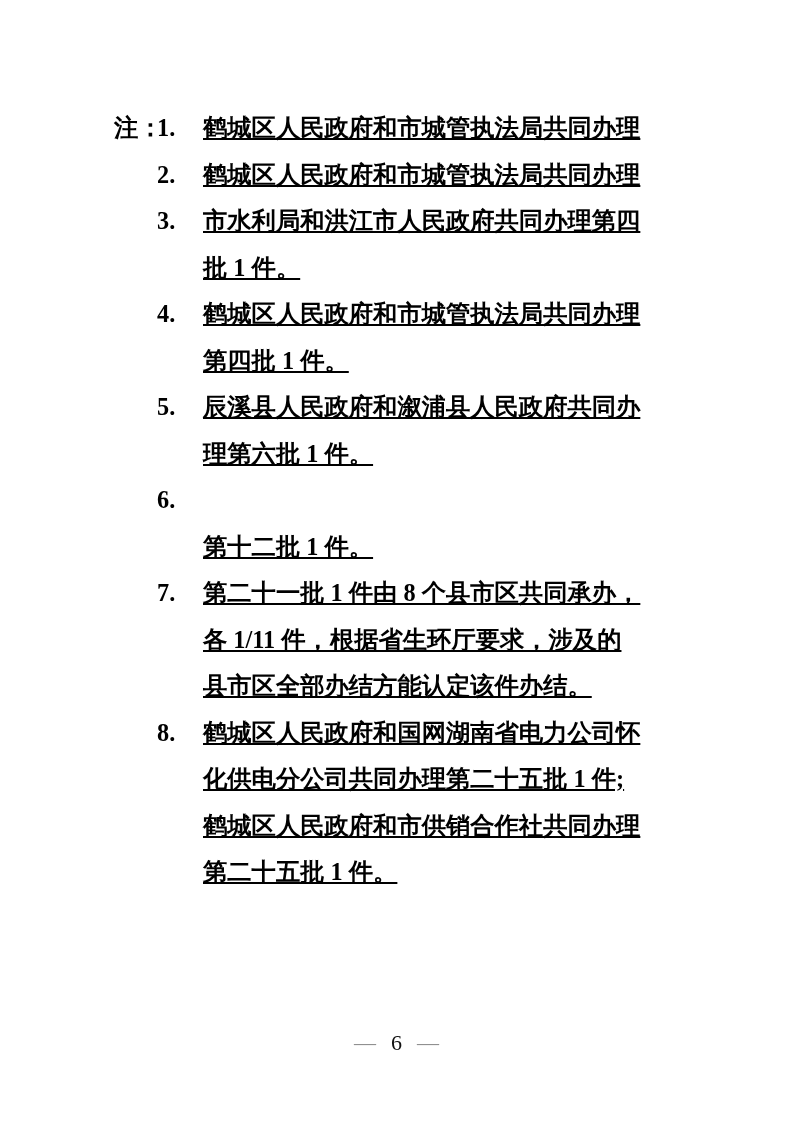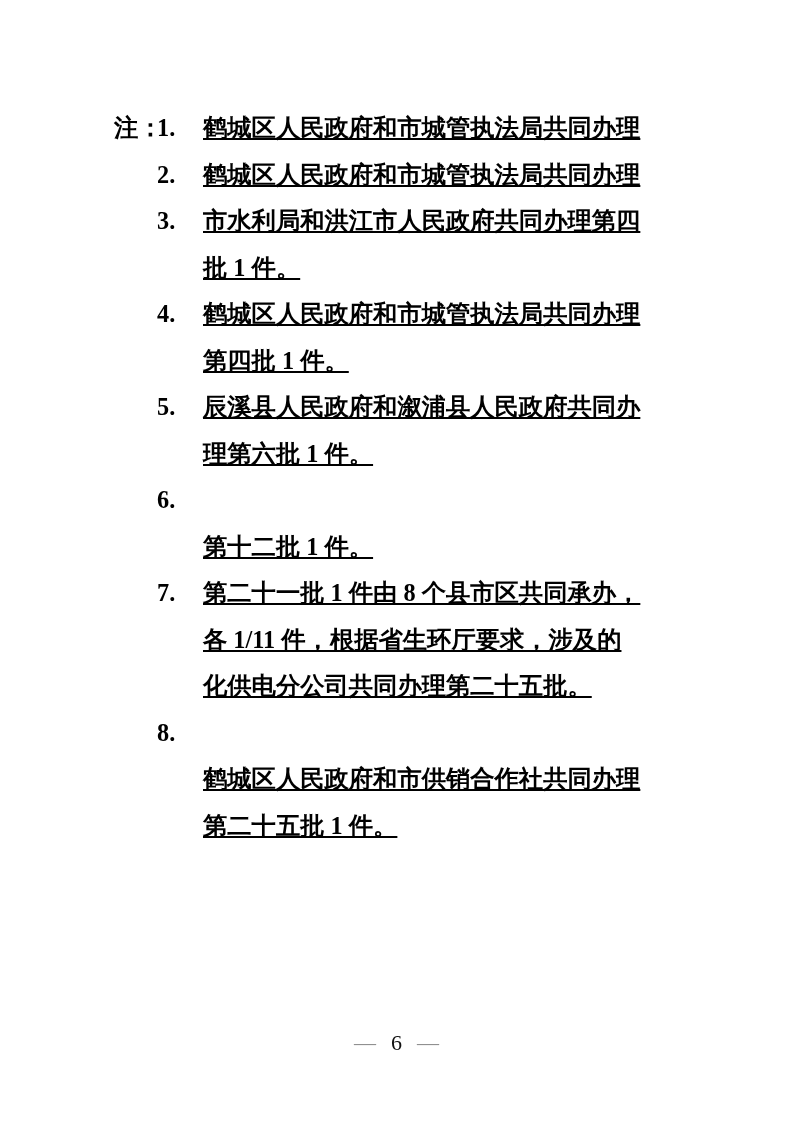--- a/index.html
+++ b/index.html
@@ -80,24 +80,28 @@
       <span class="txt">第十二批 1 件。</span>
     </div>
     <div class="line">
       <span class="num">7.</span>
       <span class="txt">第二十一批 1 件由 8 个县市区共同承办，</span>
     </div>
     <div class="line">
       <span class="txt">各 1/11 件，根据省生环厅要求，涉及的</span>
     </div>
     <div class="line">
-      <span class="txt">化供电分公司共同办理第二十五批。</span>
+      <span class="txt">县市区全部办结方能认定该件办结。</span>
     </div>
     <div class="line">
       <span class="num">8.</span>
+      <span class="txt">鹤城区人民政府和国网湖南省电力公司怀</span>
+    </div>
+    <div class="line">
+      <span class="txt">化供电分公司共同办理第二十五批 1 件;</span>
     </div>
     <div class="line">
       <span class="txt">鹤城区人民政府和市供销合作社共同办理</span>
     </div>
     <div class="line">
       <span class="txt">第二十五批 1 件。</span>
     </div>
 
   </div>
 

